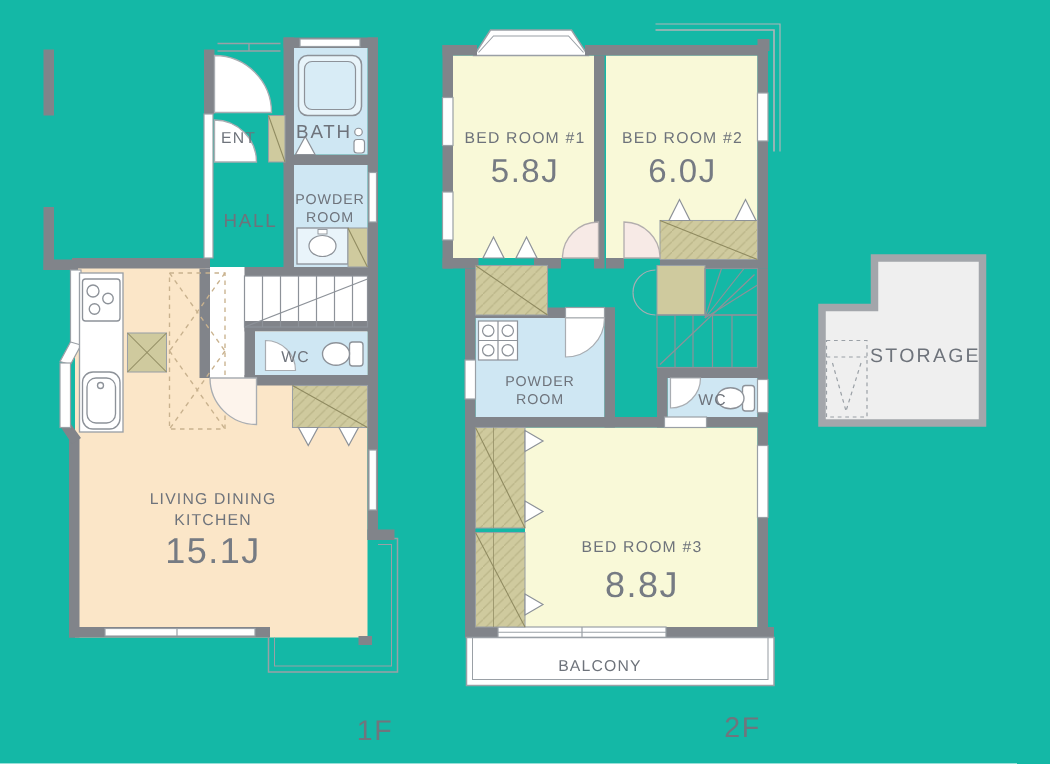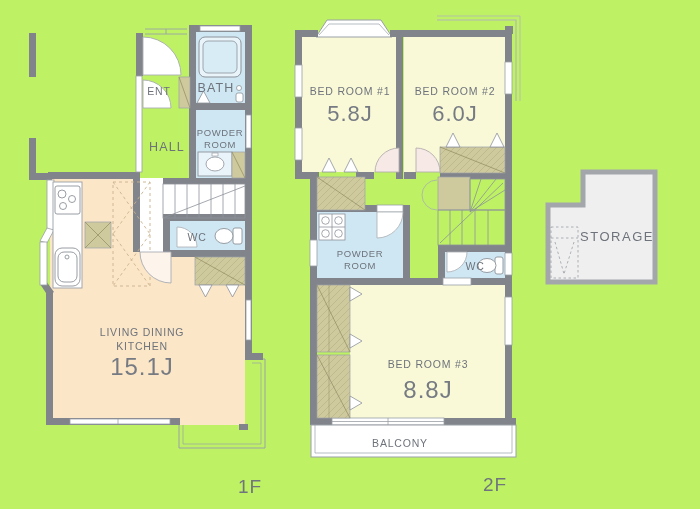--- a/index.html
+++ b/index.html
@@ -1,16 +1,16 @@
 <!DOCTYPE html>
 <html><head>
 <meta charset="utf-8">
 <style>
   html,body{margin:0;padding:0;background:#ffffff;}
-  .canvas{position:relative;width:700px;height:509px;background:#bef264;overflow:hidden;
+  .canvas{position:relative;width:700px;height:509px;background:#14b8a6;overflow:hidden;
           font-family:"Liberation Sans", sans-serif;}
   svg{position:absolute;left:0;top:0;}
   text{fill:#6e737b;}
   .room-label{font-size:10.5px;letter-spacing:0.8px;}
   .room-label-sm{font-size:9.5px;letter-spacing:0.6px;}
   .room-label-lg{font-size:12.5px;letter-spacing:1.2px;}
   .area-label{font-size:22px;letter-spacing:1px;fill:#767b83;}
   .area-label-lg{font-size:24px;letter-spacing:1px;fill:#767b83;}
   .floor-label{font-size:19px;letter-spacing:1px;fill:#70757d;}
   .storage-label{font-size:13px;letter-spacing:1.5px;}

